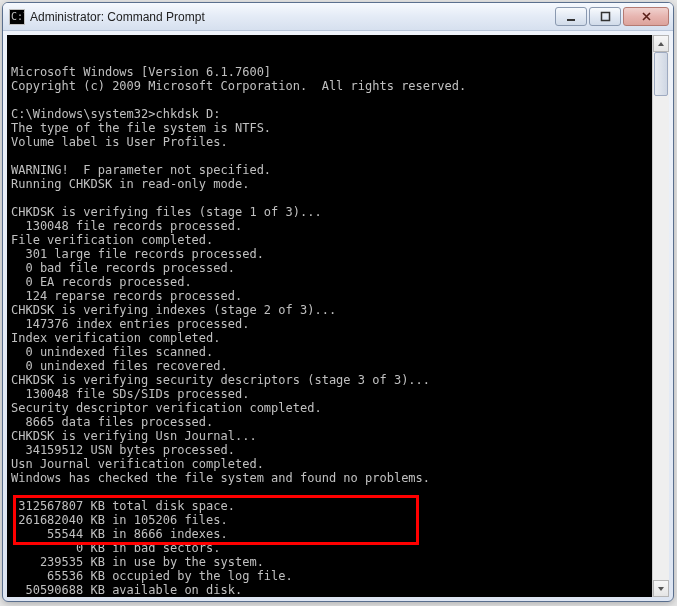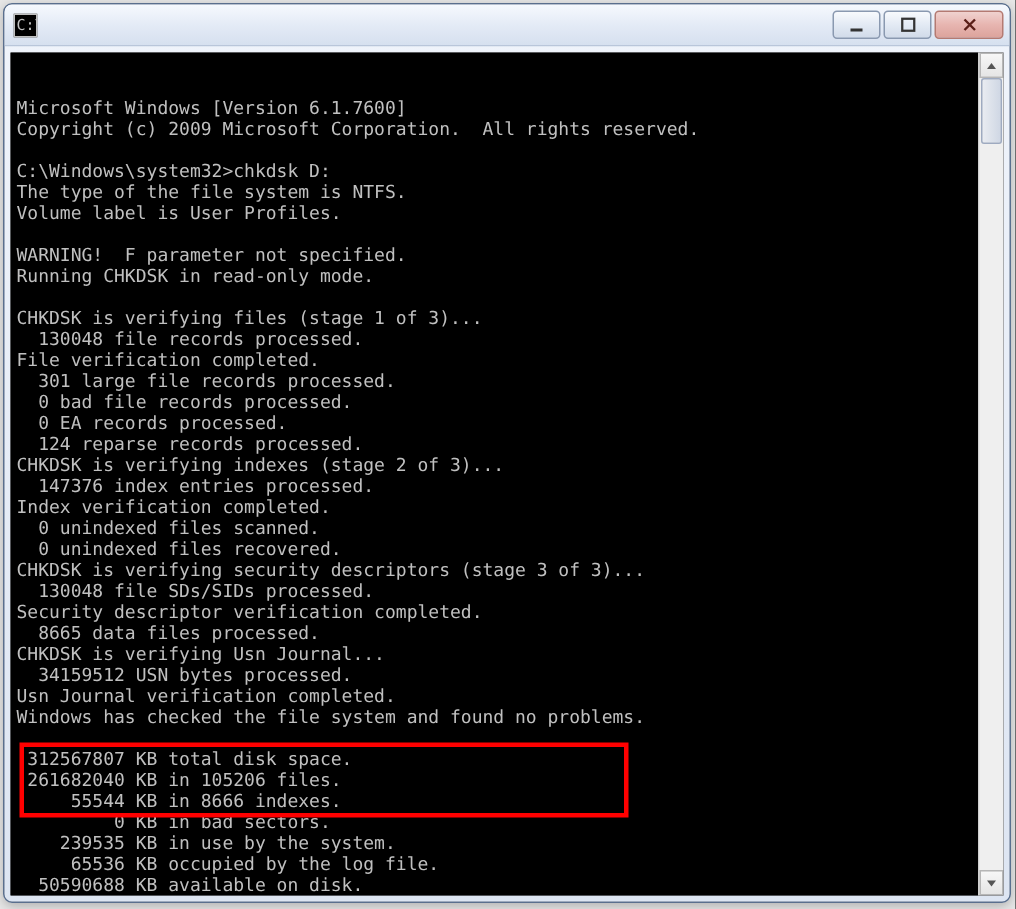--- a/index.html
+++ b/index.html
@@ -135,20 +135,21 @@
 
 <div class="window">
   <div class="titlebar">
     <span class="titlebar-icon">
       <svg viewBox="0 0 16 16">
         <rect x="0" y="0" width="16" height="16" fill="#000"></rect>
         <rect x="0.5" y="0.5" width="15" height="15" fill="none" stroke="#c0c0c0" stroke-width="1"></rect>
         <text x="2" y="11" font-size="10" fill="#c0c0c0" font-family="monospace">C:\</text>
       </svg>
     </span>
+    <span class="titlebar-title">Administrator: Command Prompt</span>
     <span class="titlebar-spacer"></span>
     <div class="win-btn">
       <svg viewBox="0 0 11 11">
           <rect x="1" y="8" width="8" height="2" fill="#333"></rect>
         </svg>
     </div>
     <div class="win-btn">
       <svg viewBox="0 0 11 11">
           <rect x="1.5" y="1.5" width="8" height="8" fill="none" stroke="#333" stroke-width="1.5"></rect>
         </svg>

